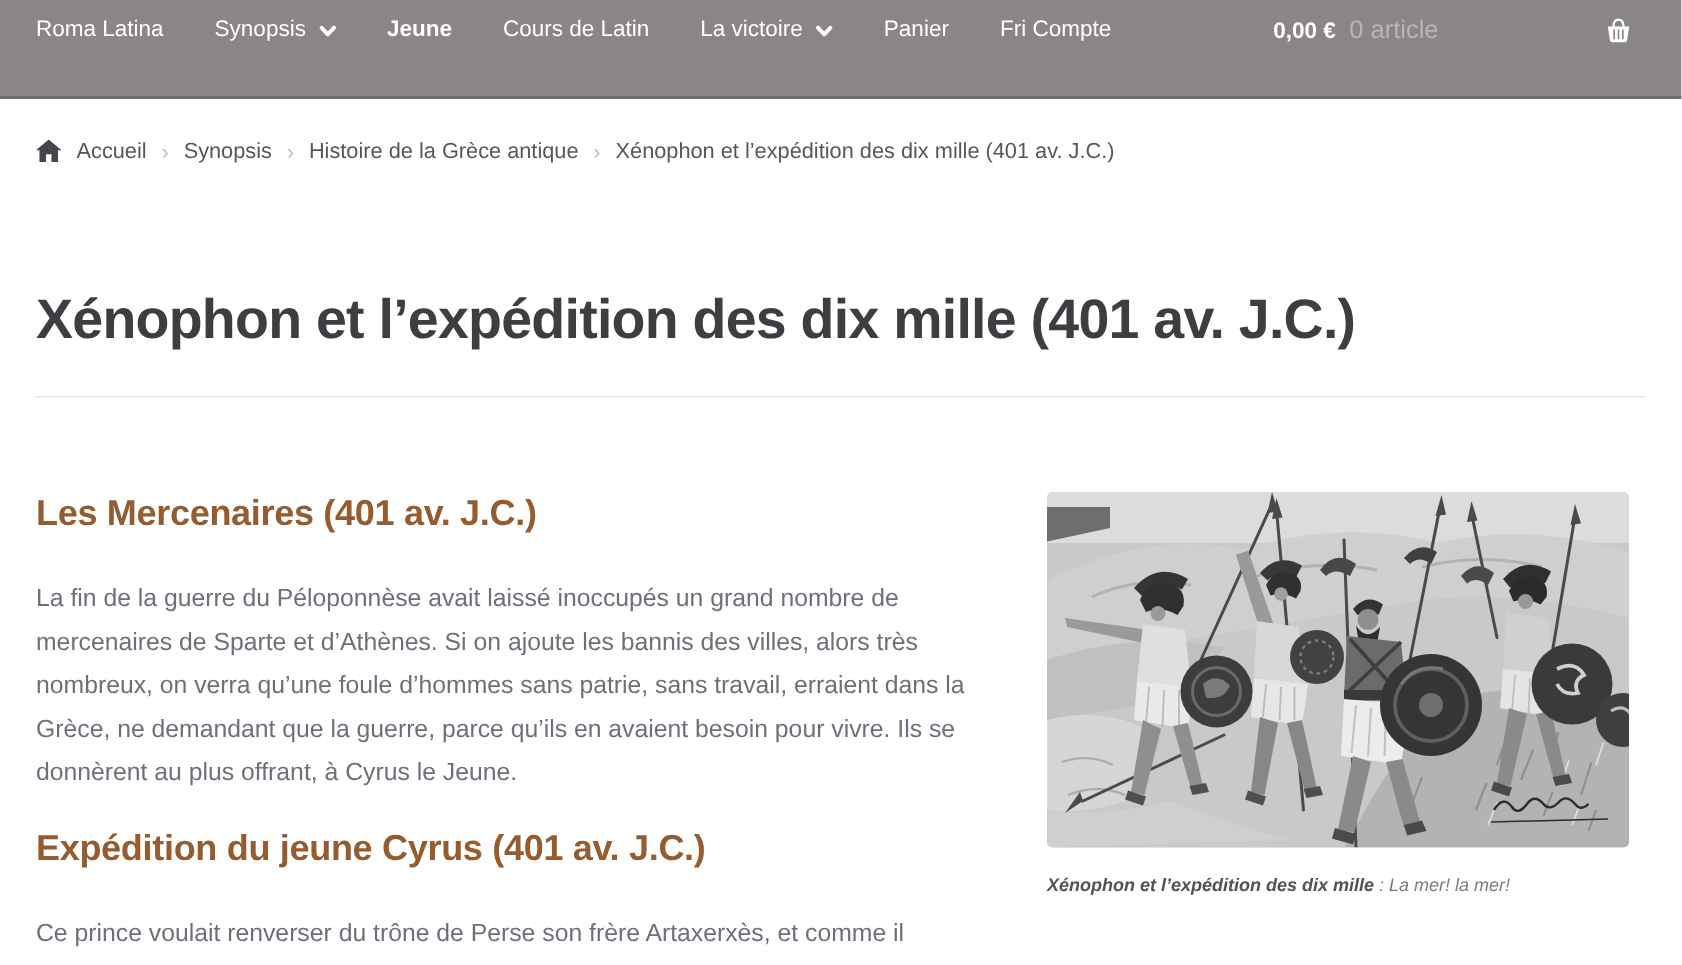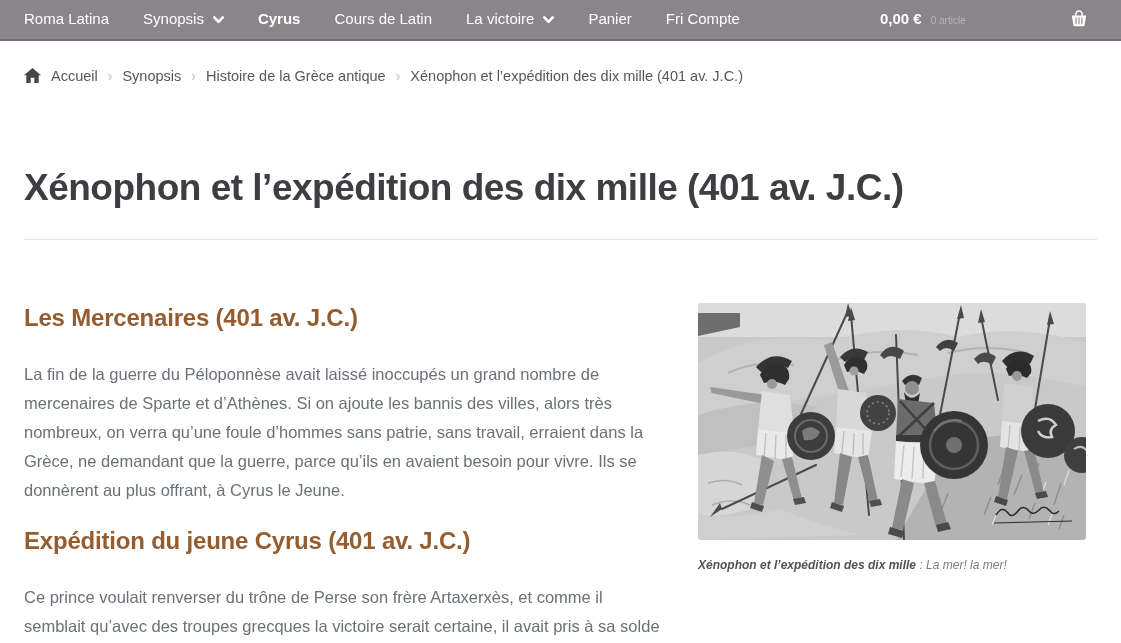--- a/index.html
+++ b/index.html
@@ -5,40 +5,40 @@
   * { box-sizing: border-box; }
   html,body { margin:0; padding:0; }
   body {
     width:1121px; height:643px; overflow:hidden;
     background:#fff;
     font-family:"Liberation Sans", sans-serif;
     -webkit-font-smoothing:antialiased;
   }
   
   .topnav {
-    height:41px; background:#8a8589;
+    height:66px; background:#8a8589;
     border-bottom:2px solid #716c72;
   }
   .nav-inner {
     display:flex; align-items:center;
     padding:10px 24px 0 24px; gap:34px;
   }
   .nav-item {
     color:#fff; font-size:15px; line-height:16px;
     text-decoration:none; white-space:nowrap; cursor:pointer;
     display:inline-flex; align-items:center; gap:9px;
   }
   .nav-item.current { font-weight:bold; }
   .caret { display:inline-block; margin-top:2px; }
   .cart-summary {
     margin-left:74px; display:inline-flex; gap:9px; align-items:baseline;
     cursor:pointer; white-space:nowrap;
   }
-  .cart-total { color:#fff; font-weight:bold; font-size:15px;margin-left:32px; }
-  .cart-count { color:#b9b4b8; font-size:10px; }
+  .cart-total { color:#fff; font-weight:bold; font-size:15px; }
+  .cart-count { color:#b9b4b8; font-size:17px; }
   .basket-link { margin-left:auto; margin-right:9px; display:inline-flex; cursor:pointer; }
   
   .container { margin:0 24px; }
   .breadcrumb {
     padding-top:28px; display:flex; align-items:center; gap:10px;
     font-size:14.5px; line-height:15px; color:#55575c;
   }
   .home-link { display:inline-flex; cursor:pointer; margin-top:-2px; }
   .bc-link { color:#55575c; text-decoration:none; cursor:pointer; }
   .bc-sep { color:#bcbcbc; font-size:14px; }
@@ -86,21 +86,21 @@
       <a class="nav-item">
         <span>Roma Latina</span>
       </a>
       <a class="nav-item">
         <span>Synopsis</span>
         <svg class="caret" width="11" height="8" viewBox="0 0 11 8">
             <path d="M1.3 1.4 L5.5 5.9 L9.7 1.4" fill="none" stroke="#fff" stroke-width="2.6" stroke-linecap="round" stroke-linejoin="round"></path>
           </svg>
       </a>
       <a class="nav-item current">
-        <span>Cyrus</span>
+        <span>Jeune</span>
       </a>
       <a class="nav-item">
         <span>Cours de Latin</span>
       </a>
       <a class="nav-item">
         <span>La victoire</span>
         <svg class="caret" width="11" height="8" viewBox="0 0 11 8">
             <path d="M1.3 1.4 L5.5 5.9 L9.7 1.4" fill="none" stroke="#fff" stroke-width="2.6" stroke-linecap="round" stroke-linejoin="round"></path>
           </svg>
       </a>

